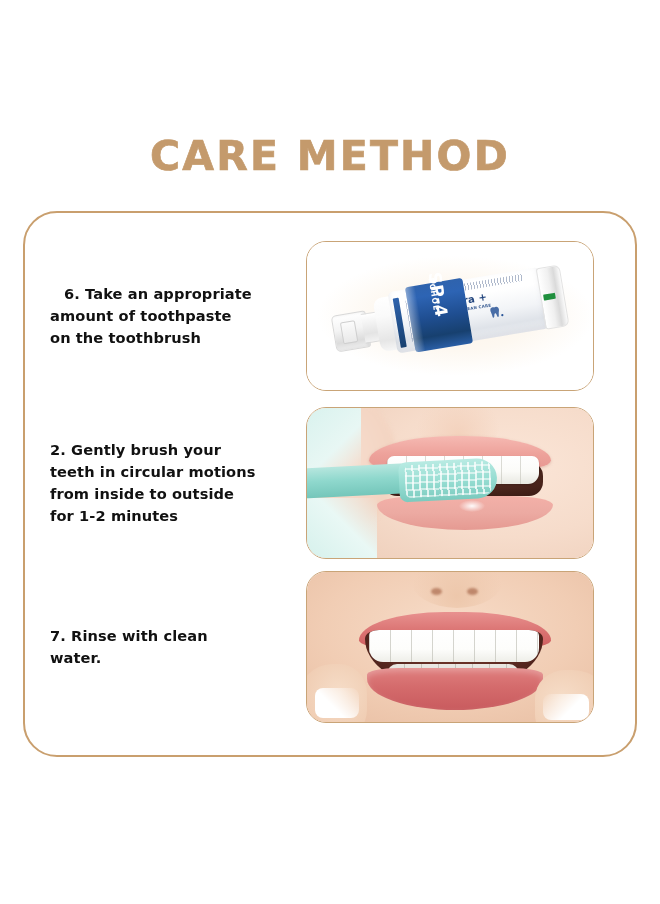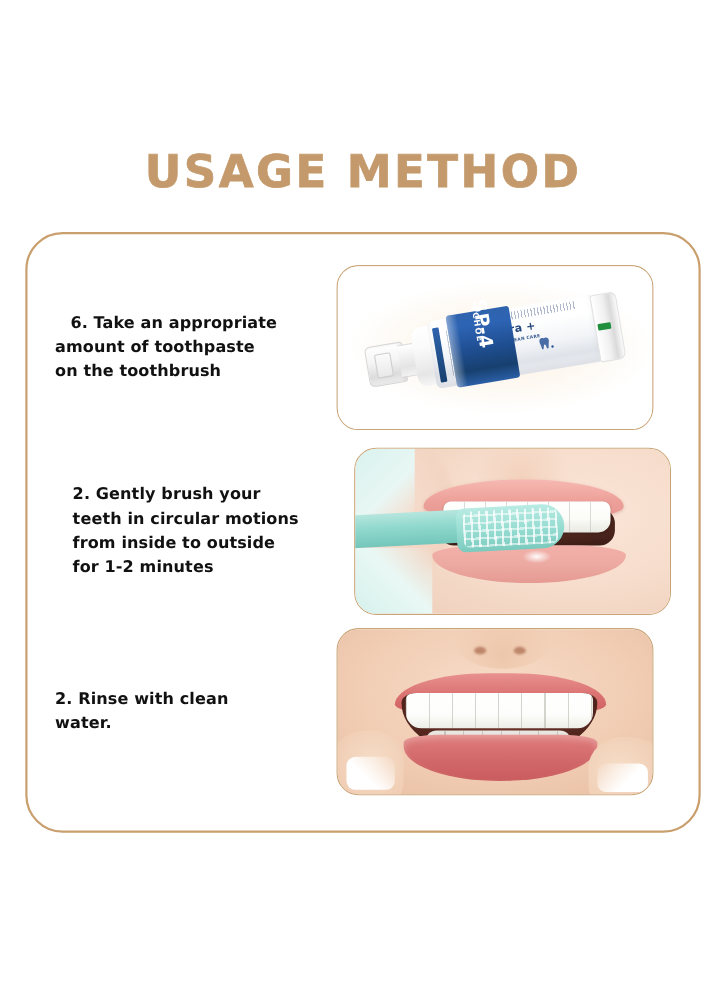--- a/index.html
+++ b/index.html
@@ -53,21 +53,21 @@
     height: 546px;
   }
   .step-row {
     position: absolute;
     left: 0;
     width: 614px;
     display: flex;
     align-items: center;
   }
   .row-1 { top: 30px;  height: 150px; }
-  .row-2 { top: 196px; height: 152px; padding-left: 16px; }
+  .row-2 { top: 196px; height: 152px; }
   .row-3 { top: 360px; height: 152px; }
 
   .step-text {
     width: 283px;
     box-sizing: border-box;
     padding-left: 27px;
     padding-right: 6px;
     font-family: "DejaVu Sans", sans-serif;
     font-weight: 600;
     font-size: 14.6px;
@@ -445,21 +445,21 @@
   }
   .corner-white-br {
     position: absolute; right: 4px; bottom: 2px; width: 46px; height: 26px;
     background: linear-gradient(-45deg,#ffffff 40%, rgba(255,255,255,0) 100%);
     border-radius: 8px;
   }
 </style>
 </head>
 <body>
 
-<div class="page-title">USAGE METHOD</div>
+<div class="page-title">CARE METHOD</div>
 
 <div class="outer-frame"></div>
 
 <div class="steps">
 
   <div class="step-row row-1">
     <div class="step-text indent-first">6. Take an appropriate
 amount of toothpaste
 on the toothbrush</div>
 
@@ -519,21 +519,21 @@
         <div class="brush-handle"></div>
         <div class="brush-head">
           <div class="bristles"></div>
         </div>
         <div class="foam-1"></div>
       </div>
     </div>
   </div>
 
   <div class="step-row row-3">
-    <div class="step-text">2. Rinse with clean
+    <div class="step-text">7. Rinse with clean
 water.</div>
 
     <div class="img-card">
       <div class="smile-scene">
         <div class="face-skin-3"></div>
         <div class="nose-3"></div>
         <div class="nostril-l"></div>
         <div class="nostril-r"></div>
         <div class="lip-upper-3"></div>
         <div class="mouth-cavity-3">

